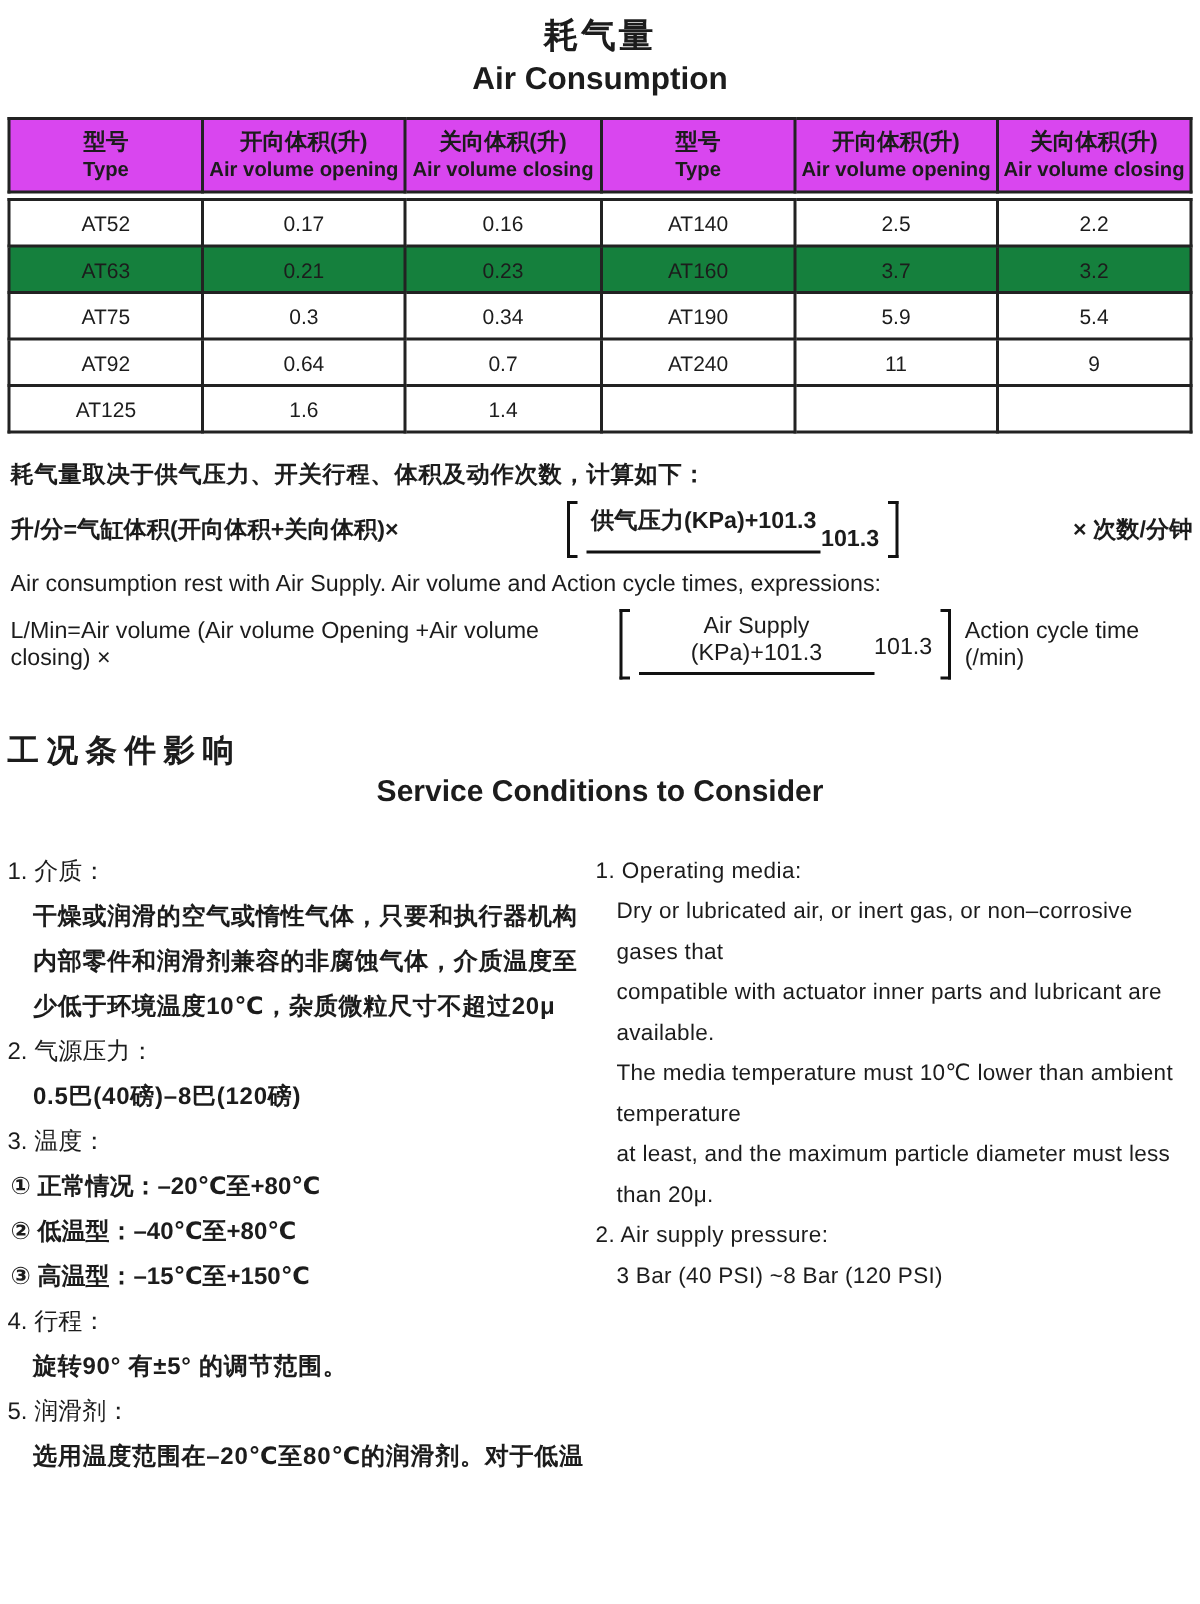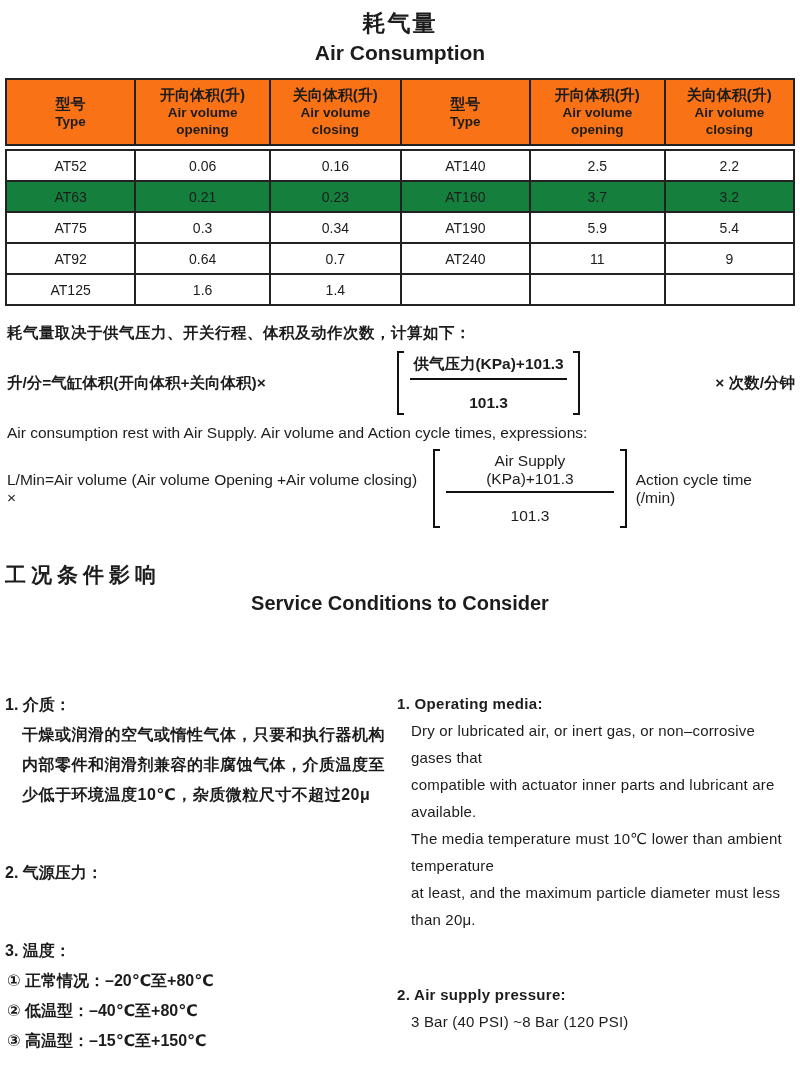--- a/index.html
+++ b/index.html
@@ -14,51 +14,51 @@
 
   
   .title-cn { text-align:center; font-size:23px; font-weight:bold; letter-spacing:2px; }
   .title-en { text-align:center; font-size:21px; font-weight:bold; margin-top:2px; margin-bottom:13px; }
 
   
   .tbl { width:790px; margin:0 auto; border-collapse:collapse; table-layout:fixed; }
   .tbl th, .tbl td { border:2px solid #222; text-align:center; vertical-align:middle; }
   .tbl col.c1 { width:16.4%; } .tbl col.c2 { width:17.1%; } .tbl col.c3 { width:16.6%; }
   .tbl col.c4 { width:16.4%; } .tbl col.c5 { width:17.1%; } .tbl col.c6 { width:16.4%; }
-  .hdr-tbl th { background:#f97316; padding:5px 19px 6px; }
+  .hdr-tbl th { background:#d946ef; padding:5px 2px 6px; }
   .hdr-cn { font-size:15px; font-weight:bold; line-height:19px; }
   .hdr-en { font-size:13.5px; font-weight:bold; line-height:17px; }
   .gap { height:3px; }
   .body-tbl td { height:31px; font-size:14px; }
   .body-tbl tr.alt td { background:#15803d; }
 
   
   .calc { margin:17px 0 0 2px; }
   .calc-intro-cn { font-size:15.5px; font-weight:bold; letter-spacing:0.5px; }
   .calc-intro-en { font-size:15.5px; margin-top:9px; }
   .formula { display:flex; align-items:center; margin-top:7px; font-size:15.5px; }
   .formula.cn { font-weight:bold; margin-bottom:4px;justify-content:space-between; }
   .frac-wrap { display:inline-flex; align-items:stretch; margin:0 5px; }
   .bracket { width:7px; }
   .bracket.left  { border:2px solid #111; border-right:none; }
   .bracket.right { border:2px solid #111; border-left:none; }
-  .frac { display:flex; flex-direction:column; justify-content:center; padding:3px 6px; text-align:center; }
+  .frac { display:flex; flex-direction:row; justify-content:center; padding:3px 6px; text-align:center; }
   .frac .num { border-bottom:2px solid #111; padding:0 3px 3px; }
   .frac .den { padding-top:14px; }
   .formula .rhs { margin-left:4px; }
 
   
   .sec-title-cn { text-align:left; font-size:21px; font-weight:bold; letter-spacing:5px; margin-top:33px; }
   .sec-title-en { text-align:center; font-size:20px; font-weight:bold; margin-top:3px; }
 
   .cols { display:flex; margin-top:27px; }
   .col { }
   .col.cn { width:392px; font-weight:bold; }
   .col.en { width:398px; }
-  .item-h { font-size:16px; font-weight:bold; line-height:30px;margin-top:48px; }
+  .item-h { font-size:16px; font-weight:normal; line-height:30px; }
   .col.en .item-h { font-size:15px; line-height:27px; letter-spacing:0.3px; }
   .line { font-size:16px; line-height:30px; padding-left:17px; letter-spacing:0.5px; }
   .line.flush { padding-left:2px; letter-spacing:0; }
   .col.en .line { font-size:15px; line-height:27px; padding-left:14px; letter-spacing:0.2px; font-weight:normal; }
 </style>
 </head>
 <body>
 
 <div class="page">
 
@@ -111,21 +111,21 @@
         <col class="c1">
         <col class="c2">
         <col class="c3">
         <col class="c4">
         <col class="c5">
         <col class="c6">
       </colgroup>
     <tbody>
         <tr>
       <td>AT52</td>
-          <td>0.06</td>
+          <td>0.17</td>
           <td>0.16</td>
           <td>AT140</td>
           <td>2.5</td>
           <td>2.2</td>
     </tr>
     <tr class="alt">
       <td>AT63</td>
           <td>0.21</td>
           <td>0.23</td>
           <td>AT160</td>
@@ -198,20 +198,21 @@
 
     <div class="col cn">
       <div>
         <div class="item-h">1. 介质：</div>
         <div class="line">干燥或润滑的空气或惰性气体，只要和执行器机构</div>
         <div class="line">内部零件和润滑剂兼容的非腐蚀气体，介质温度至</div>
         <div class="line">少低于环境温度10℃，杂质微粒尺寸不超过20μ</div>
       </div>
       <div>
         <div class="item-h">2. 气源压力：</div>
+        <div class="line">0.5巴(40磅)–8巴(120磅)</div>
       </div>
       <div>
         <div class="item-h">3. 温度：</div>
         <div class="line flush">① 正常情况：–20℃至+80℃</div>
         <div class="line flush">② 低温型：–40℃至+80℃</div>
         <div class="line flush">③ 高温型：–15℃至+150℃</div>
       </div>
       <div>
         <div class="item-h">4. 行程：</div>
         <div class="line">旋转90° 有±5° 的调节范围。</div>

